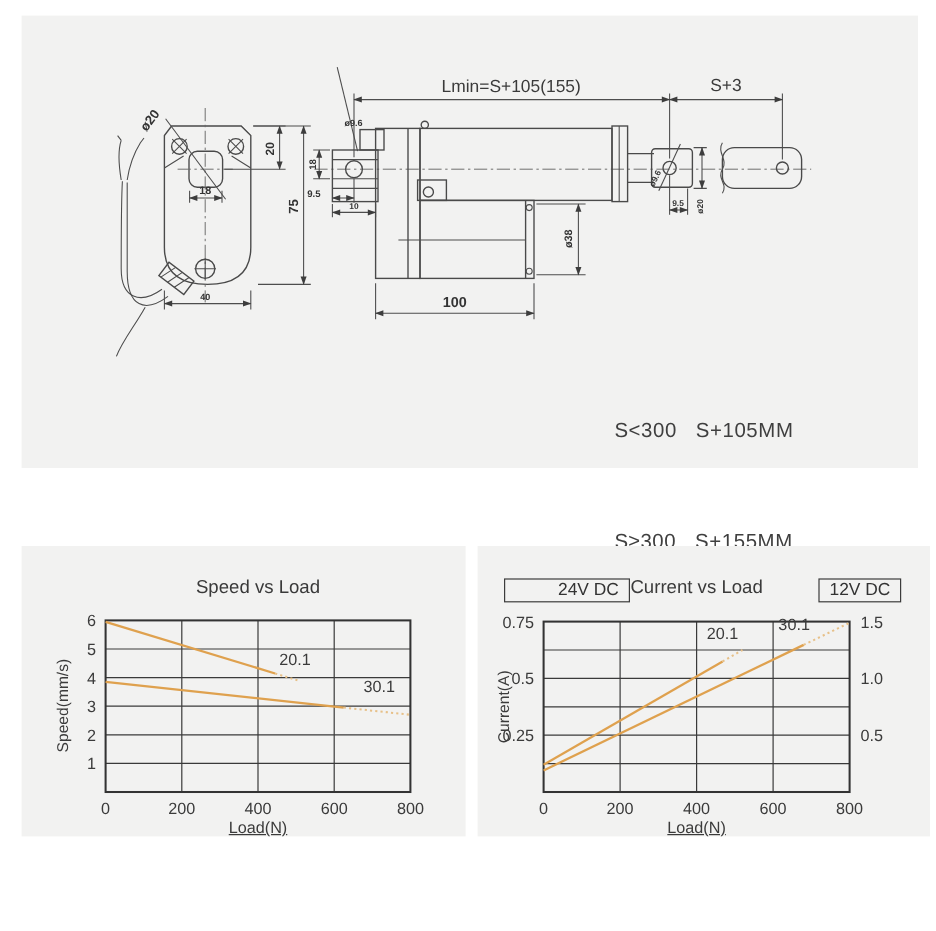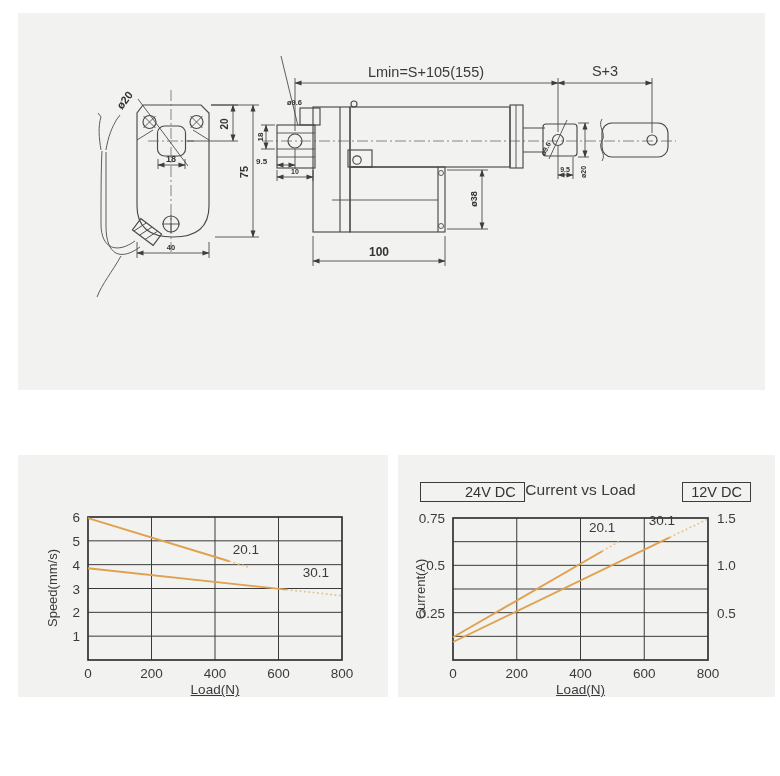--- a/index.html
+++ b/index.html
@@ -158,20 +158,24 @@
         <line class="thin" x1="558" y1="175" x2="573" y2="175" marker-start="url(#arr)" marker-end="url(#arr)"></line>
         <text class="dimtxt" font-size="7" x="565" y="172" text-anchor="middle">9.5</text>
 
         <path class="thin" d="M578,123 L589,123 M578,157 L589,157"></path>
         <line class="thin" x1="585" y1="123" x2="585" y2="157" marker-start="url(#arr)" marker-end="url(#arr)"></line>
         <text class="dimtxt" font-size="7" text-anchor="middle" transform="rotate(-90 586 172)" x="586" y="172">ø20</text>
       </g>
     </svg>
 
     
+    <div class="notes">
+      <div>S&lt;300   S+105MM</div>
+      <div>S≥300   S+155MM</div>
+    </div>
   </div>
 
   <div class="panel" style="left:18px;top:455px;width:370px;height:242px;">
     <svg id="chart-svg-0" class="chart-svg" width="370" height="242" viewBox="0 0 370 242">
         <line x1="70" y1="181.16666666666666" x2="324" y2="181.16666666666666" stroke="#3a3a3a" stroke-width="1"></line>
         <line x1="70" y1="157.33333333333334" x2="324" y2="157.33333333333334" stroke="#3a3a3a" stroke-width="1"></line>
         <line x1="70" y1="133.5" x2="324" y2="133.5" stroke="#3a3a3a" stroke-width="1"></line>
         <line x1="70" y1="109.66666666666667" x2="324" y2="109.66666666666667" stroke="#3a3a3a" stroke-width="1"></line>
         <line x1="70" y1="85.83333333333333" x2="324" y2="85.83333333333333" stroke="#3a3a3a" stroke-width="1"></line>
         <line x1="133.5" y1="62" x2="133.5" y2="205" stroke="#3a3a3a" stroke-width="1"></line>
@@ -189,20 +193,21 @@
         <text x="197" y="223" text-anchor="middle" class="tick">400</text>
         <text x="260.5" y="223" text-anchor="middle" class="tick">600</text>
         <text x="324" y="223" text-anchor="middle" class="tick">800</text>
         <line x1="70" y1="63.19166666666666" x2="211.2875" y2="106.23887254901962" stroke="#dfa14e" stroke-width="1.9"></line>
         <line x1="211.2875" y1="106.23887254901962" x2="231.92499999999998" y2="112.52666666666667" stroke="#e7c088" stroke-width="1.7" stroke-dasharray="1.8 2.6"></line>
         <text x="227.79749999999999" y="98.94166666666666" text-anchor="middle" class="tick">20.1</text>
         <line x1="70" y1="113.24166666666666" x2="268.4375" y2="134.65442708333333" stroke="#dfa14e" stroke-width="1.9"></line>
         <line x1="268.4375" y1="134.65442708333333" x2="324" y2="140.64999999999998" stroke="#e7c088" stroke-width="1.7" stroke-dasharray="1.8 2.6"></line>
         <text x="297.96500000000003" y="121.58333333333333" text-anchor="middle" class="tick">30.1</text>
       </svg>
+    <div class="chart-title" style="left:70px;width:254px;">Speed vs Load</div>
     <div class="axis-y" style="left:34px;top:133px;">Speed(mm/s)</div>
     <div class="axis-x" style="left:70px;width:254px;">Load(N)</div>
   </div>
 
   <div class="panel" style="left:398px;top:455px;width:377px;height:242px;">
     <svg id="chart-svg-1" class="chart-svg" width="377" height="242" viewBox="0 0 377 242">
         <line x1="55" y1="181.33333333333334" x2="310" y2="181.33333333333334" stroke="#3a3a3a" stroke-width="1"></line>
         <line x1="55" y1="157.66666666666669" x2="310" y2="157.66666666666669" stroke="#3a3a3a" stroke-width="1"></line>
         <line x1="55" y1="134" x2="310" y2="134" stroke="#3a3a3a" stroke-width="1"></line>
         <line x1="55" y1="110.33333333333334" x2="310" y2="110.33333333333334" stroke="#3a3a3a" stroke-width="1"></line>

